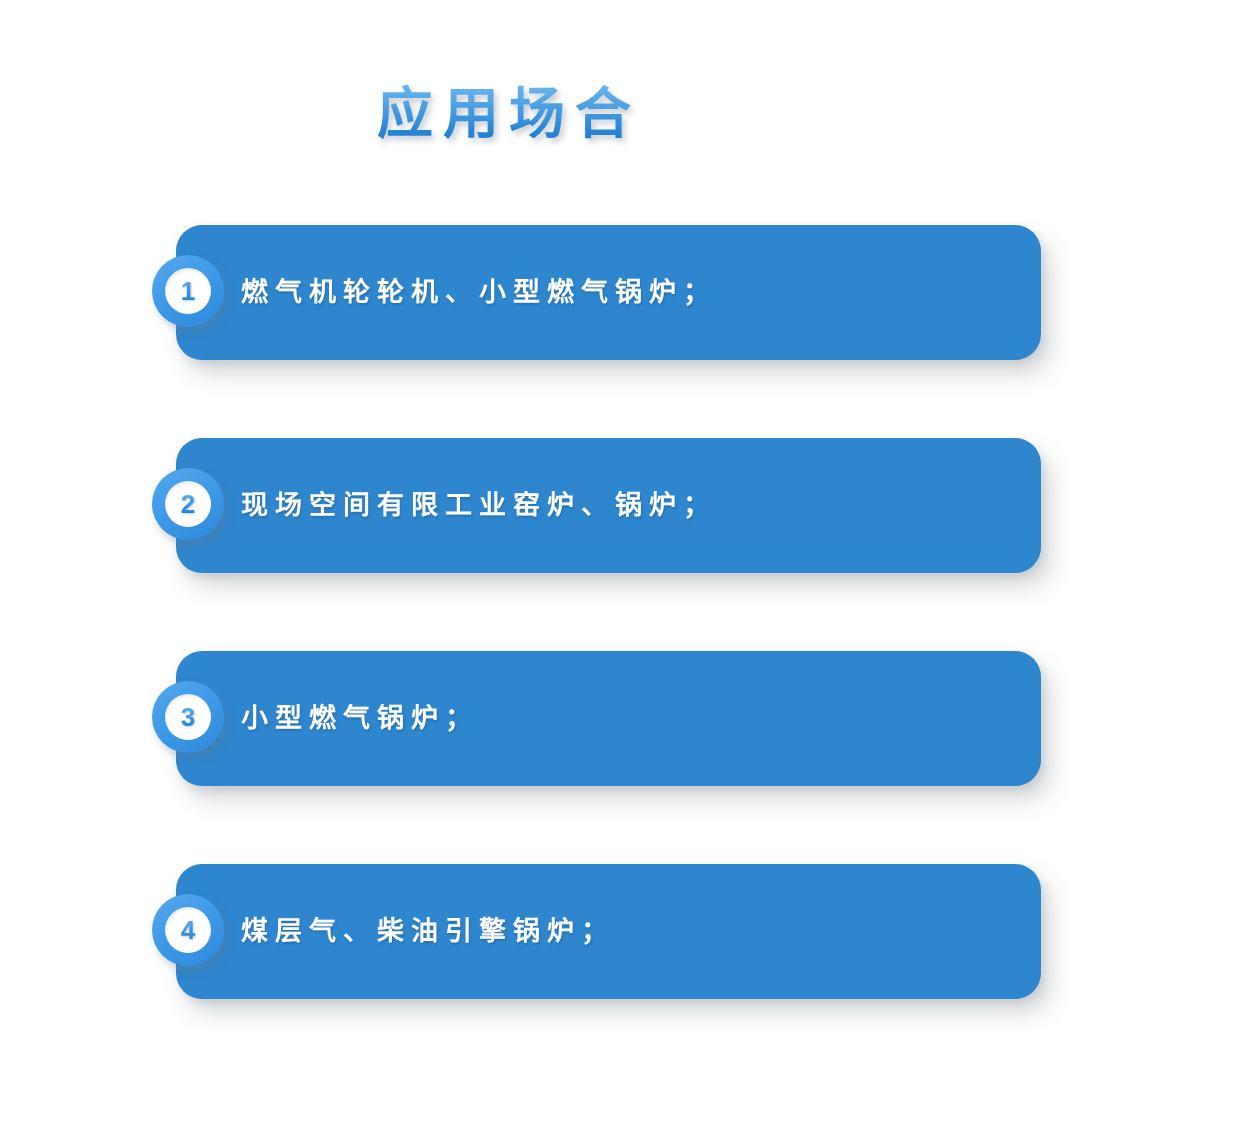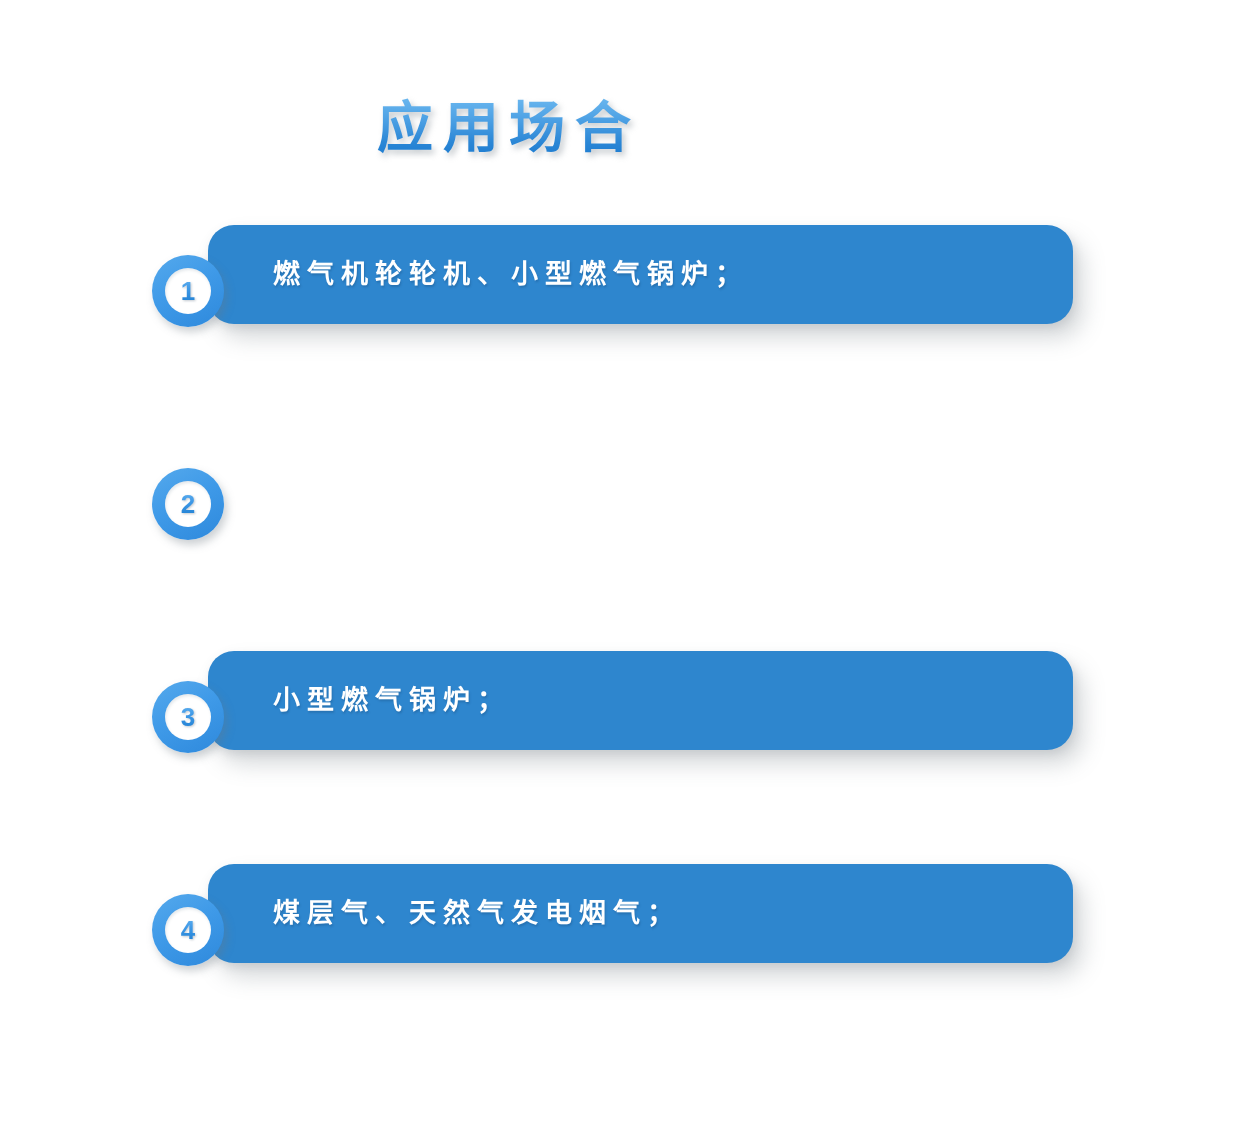--- a/index.html
+++ b/index.html
@@ -18,21 +18,21 @@
 
   .page {
     position: relative;
     width: 1240px;
     height: 1131px;
   }
 
   
   .title-wrap {
     position: absolute;
-    top: 58px;
+    top: 44px;
     left: 0;
     width: 1008px;
     text-align: center;
     pointer-events: none;
   }
   .title {
     display: inline-block;
     font-size: 56px;
     font-weight: 700;
     letter-spacing: 10px;
@@ -61,24 +61,24 @@
     width: 1240px;
     height: 133px;
   }
   .card-row.r1 { top: 0px; }
   .card-row.r2 { top: 213px; }
   .card-row.r3 { top: 426px; }
   .card-row.r4 { top: 639px; }
 
   .card {
     position: absolute;
-    left: 208px;
+    left: 176px;
     top: 0;
     width: 865px;
-    height: 99px;
+    height: 135px;
     background: #2e86ce;
     border-radius: 26px;
     box-shadow: 10px 14px 22px rgba(120,128,136,0.30),
                 2px 4px 8px rgba(120,128,136,0.18);
     display: flex;
     align-items: center;
   }
 
   .card-text {
     margin-left: 65px;
@@ -144,41 +144,44 @@
         <span class="card-text">燃气机轮轮机、小型燃气锅炉；</span>
       </div>
       <div class="badge">
         <div class="badge-inner">
           <span class="badge-num">1</span>
         </div>
       </div>
     </div>
 
     <div class="card-row r2">
+      <div class="card">
+        <span class="card-text">现场空间有限工业窑炉、锅炉；</span>
+      </div>
       <div class="badge">
         <div class="badge-inner">
           <span class="badge-num">2</span>
         </div>
       </div>
     </div>
 
     <div class="card-row r3">
       <div class="card">
         <span class="card-text">小型燃气锅炉；</span>
       </div>
       <div class="badge">
         <div class="badge-inner">
           <span class="badge-num">3</span>
         </div>
       </div>
     </div>
 
     <div class="card-row r4">
       <div class="card">
-        <span class="card-text">煤层气、天然气发电烟气；</span>
+        <span class="card-text">煤层气、柴油引擎锅炉；</span>
       </div>
       <div class="badge">
         <div class="badge-inner">
           <span class="badge-num">4</span>
         </div>
       </div>
     </div>
 
   </div>
 </div>

